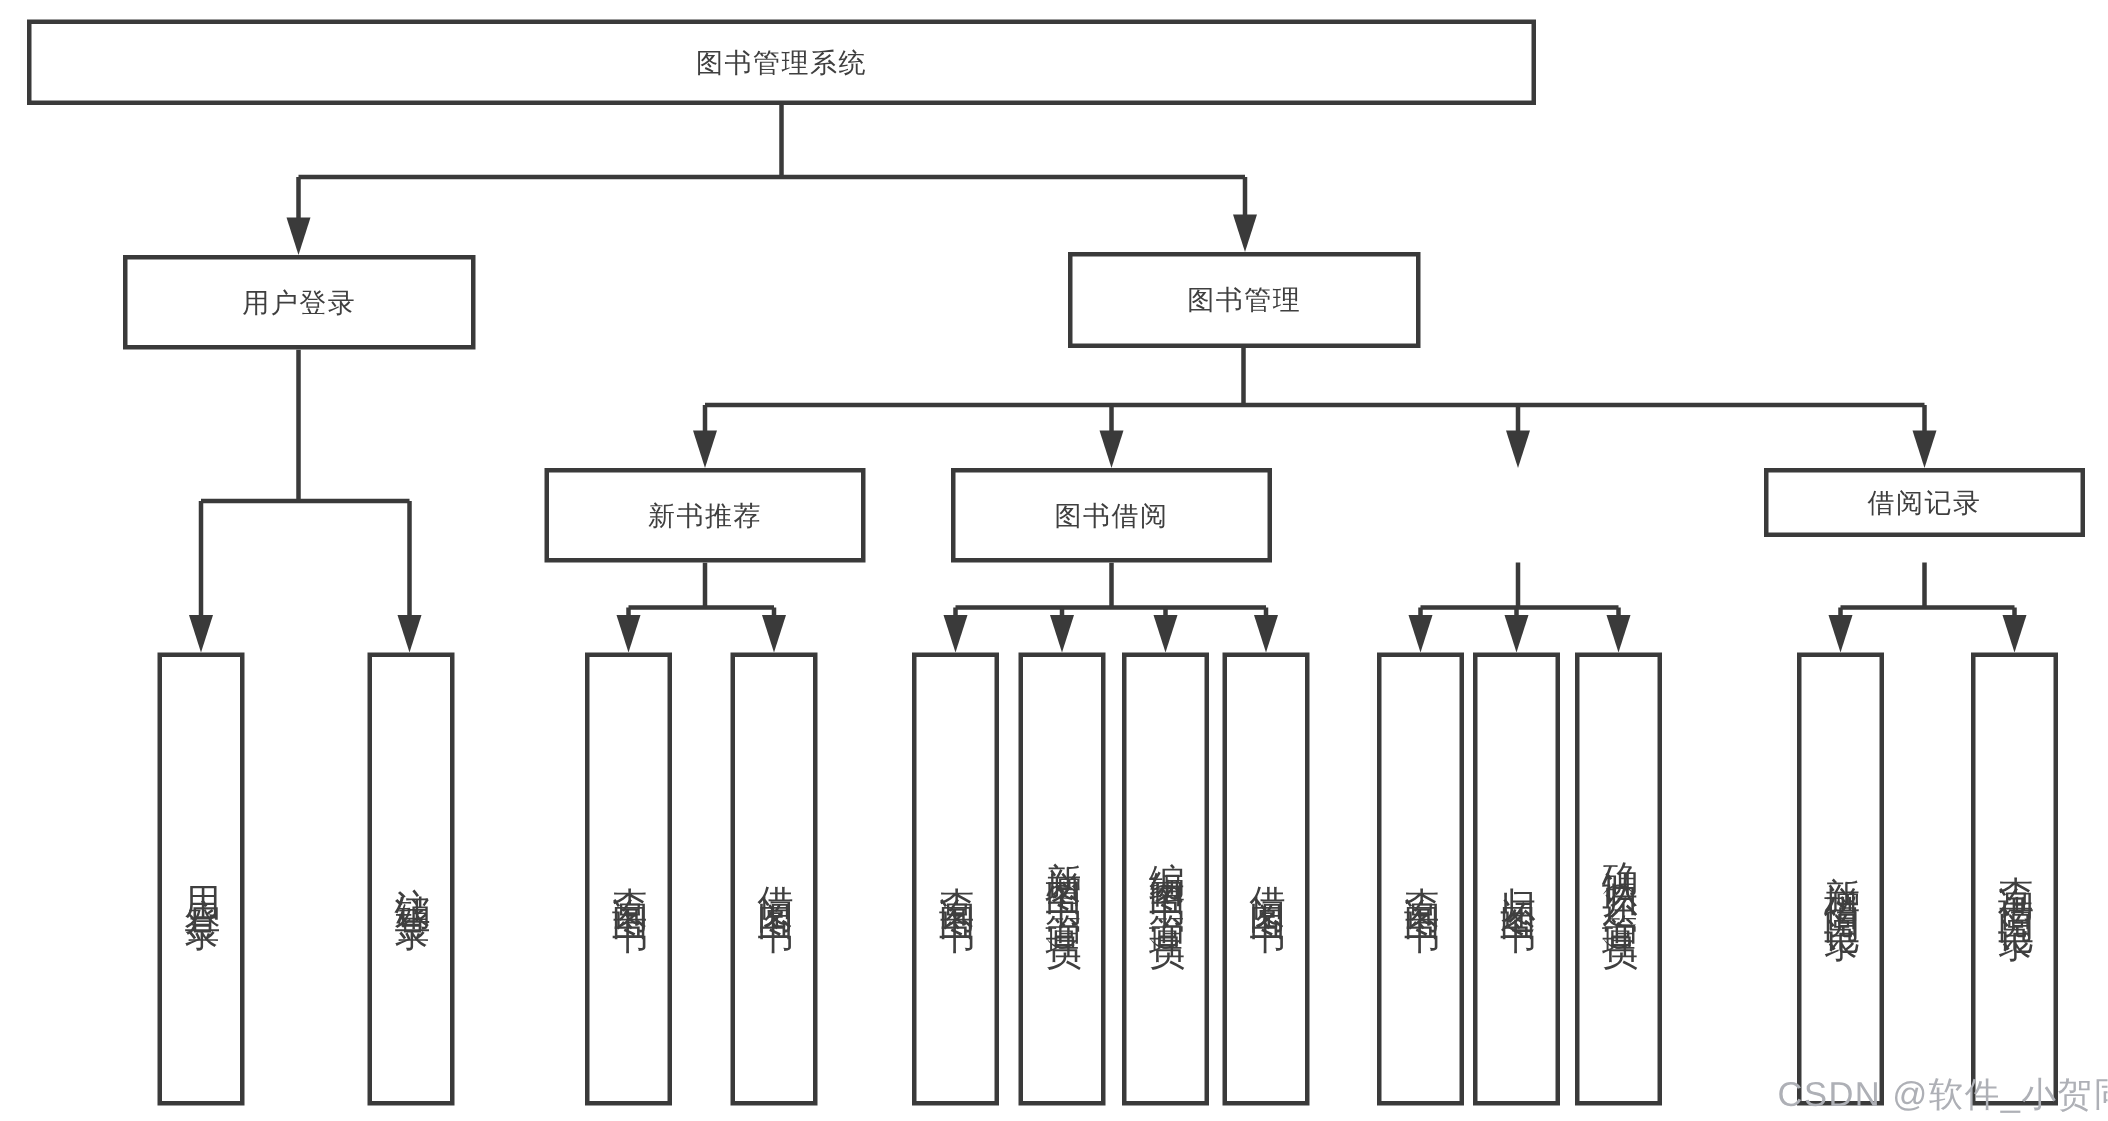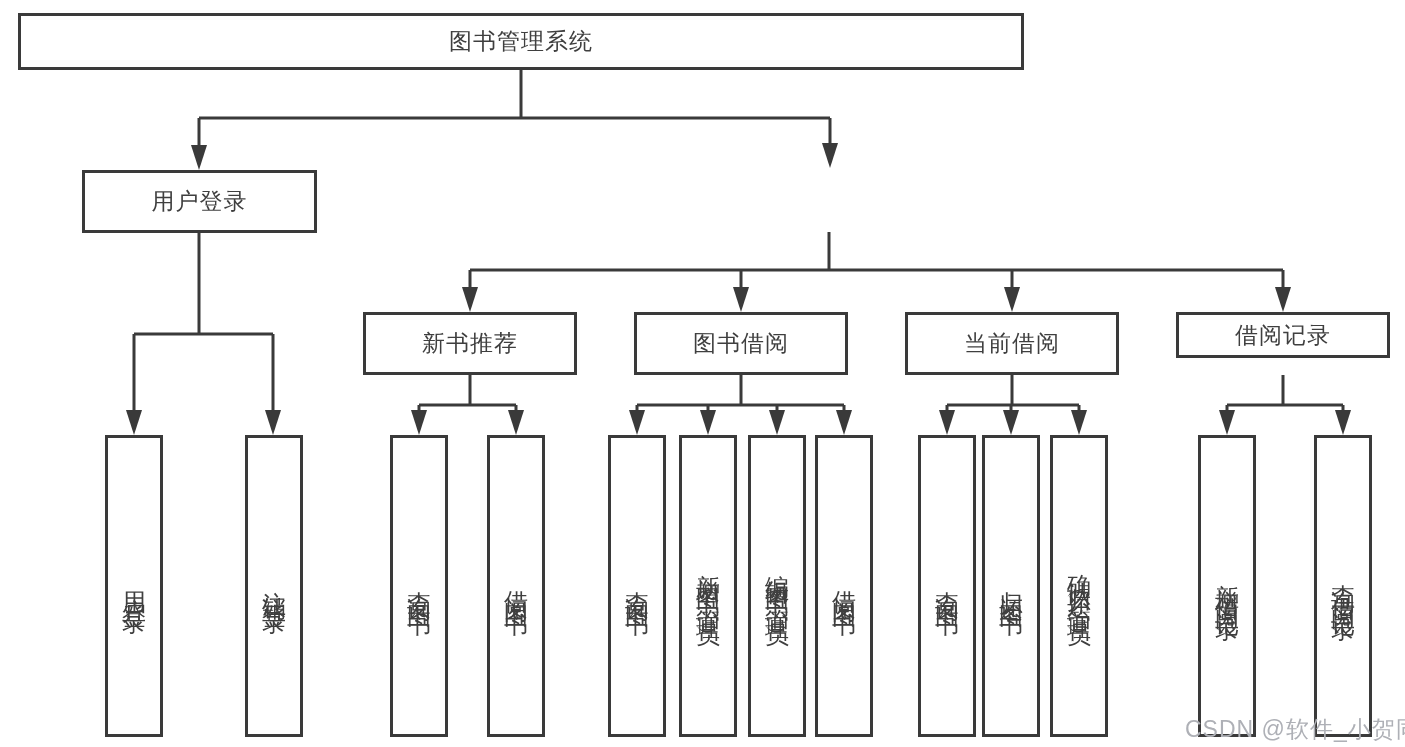--- a/index.html
+++ b/index.html
@@ -30,21 +30,21 @@
   }
   .node {
     position: absolute;
     box-sizing: border-box;
     border: 3px solid #3a3a3a;
     background: #ffffff;
     color: #3f3f3f;
     display: flex;
     align-items: center;
     justify-content: center;
-    font-size: 23px;
+    font-size: 18px;
     letter-spacing: 1px;
     text-align: center;
     white-space: nowrap;
   }
   .vnode {
     width: 58px;
     height: 302px;
     top: 435px;
     writing-mode: vertical-rl;
     text-orientation: mixed;
@@ -100,24 +100,24 @@
     <polygon class="arrowhead" points="1071,410 1087,410 1079,435" style="fill: rgb(58, 58, 58);"></polygon>
 
     <path class="connector" d="M1283 375 V405 M1227 405 H1343 M1227 405 V413 M1343 405 V413" style="stroke: rgb(58, 58, 58);"></path>
     <polygon class="arrowhead" points="1219,410 1235,410 1227,435" style="fill: rgb(58, 58, 58);"></polygon>
     <polygon class="arrowhead" points="1335,410 1351,410 1343,435" style="fill: rgb(58, 58, 58);"></polygon>
   </svg>
 
   <div class="node" style="left: 18px; top: 13px; width: 1006px; height: 57px; border-color: rgb(58, 58, 58); color: rgb(63, 63, 63);">图书管理系统</div>
 
   <div class="node" style="left: 82px; top: 170px; width: 235px; height: 63px; border-color: rgb(58, 58, 58); color: rgb(63, 63, 63);">用户登录</div>
+  <div class="node" style="left: 712px; top: 168px; width: 235px; height: 64px; border-color: rgb(58, 58, 58); color: rgb(63, 63, 63);">图书管理</div>
 
   <div class="node" style="left: 634px; top: 312px; width: 214px; height: 63px; border-color: rgb(58, 58, 58); color: rgb(63, 63, 63);">图书借阅</div>
   <div class="node" style="left: 363px; top: 312px; width: 214px; height: 63px; border-color: rgb(58, 58, 58); color: rgb(63, 63, 63);">新书推荐</div>
-  <div class="node" style="left: 905px; top: 312px; width: 214px; height: 63px; border-color: rgb(58, 58, 58); color: rgb(63, 63, 63);">当前借阅</div>
   <div class="node" style="left: 1176px; top: 312px; width: 214px; height: 46px; border-color: rgb(58, 58, 58); color: rgb(63, 63, 63);">借阅记录</div>
 
   <div class="node vnode" style="left: 105px; border-color: rgb(58, 58, 58); color: rgb(63, 63, 63);">用户登录</div>
   <div class="node vnode" style="left: 245px; border-color: rgb(58, 58, 58); color: rgb(63, 63, 63);">注销登录</div>
 
   <div class="node vnode" style="left: 390px; border-color: rgb(58, 58, 58); color: rgb(63, 63, 63);">查询图书</div>
   <div class="node vnode" style="left: 487px; border-color: rgb(58, 58, 58); color: rgb(63, 63, 63);">借阅图书</div>
 
   <div class="node vnode" style="left: 608px; border-color: rgb(58, 58, 58); color: rgb(63, 63, 63);">查询图书</div>
   <div class="node vnode" style="left: 679px; border-color: rgb(58, 58, 58); color: rgb(63, 63, 63);">新增图书（管理员）</div>

